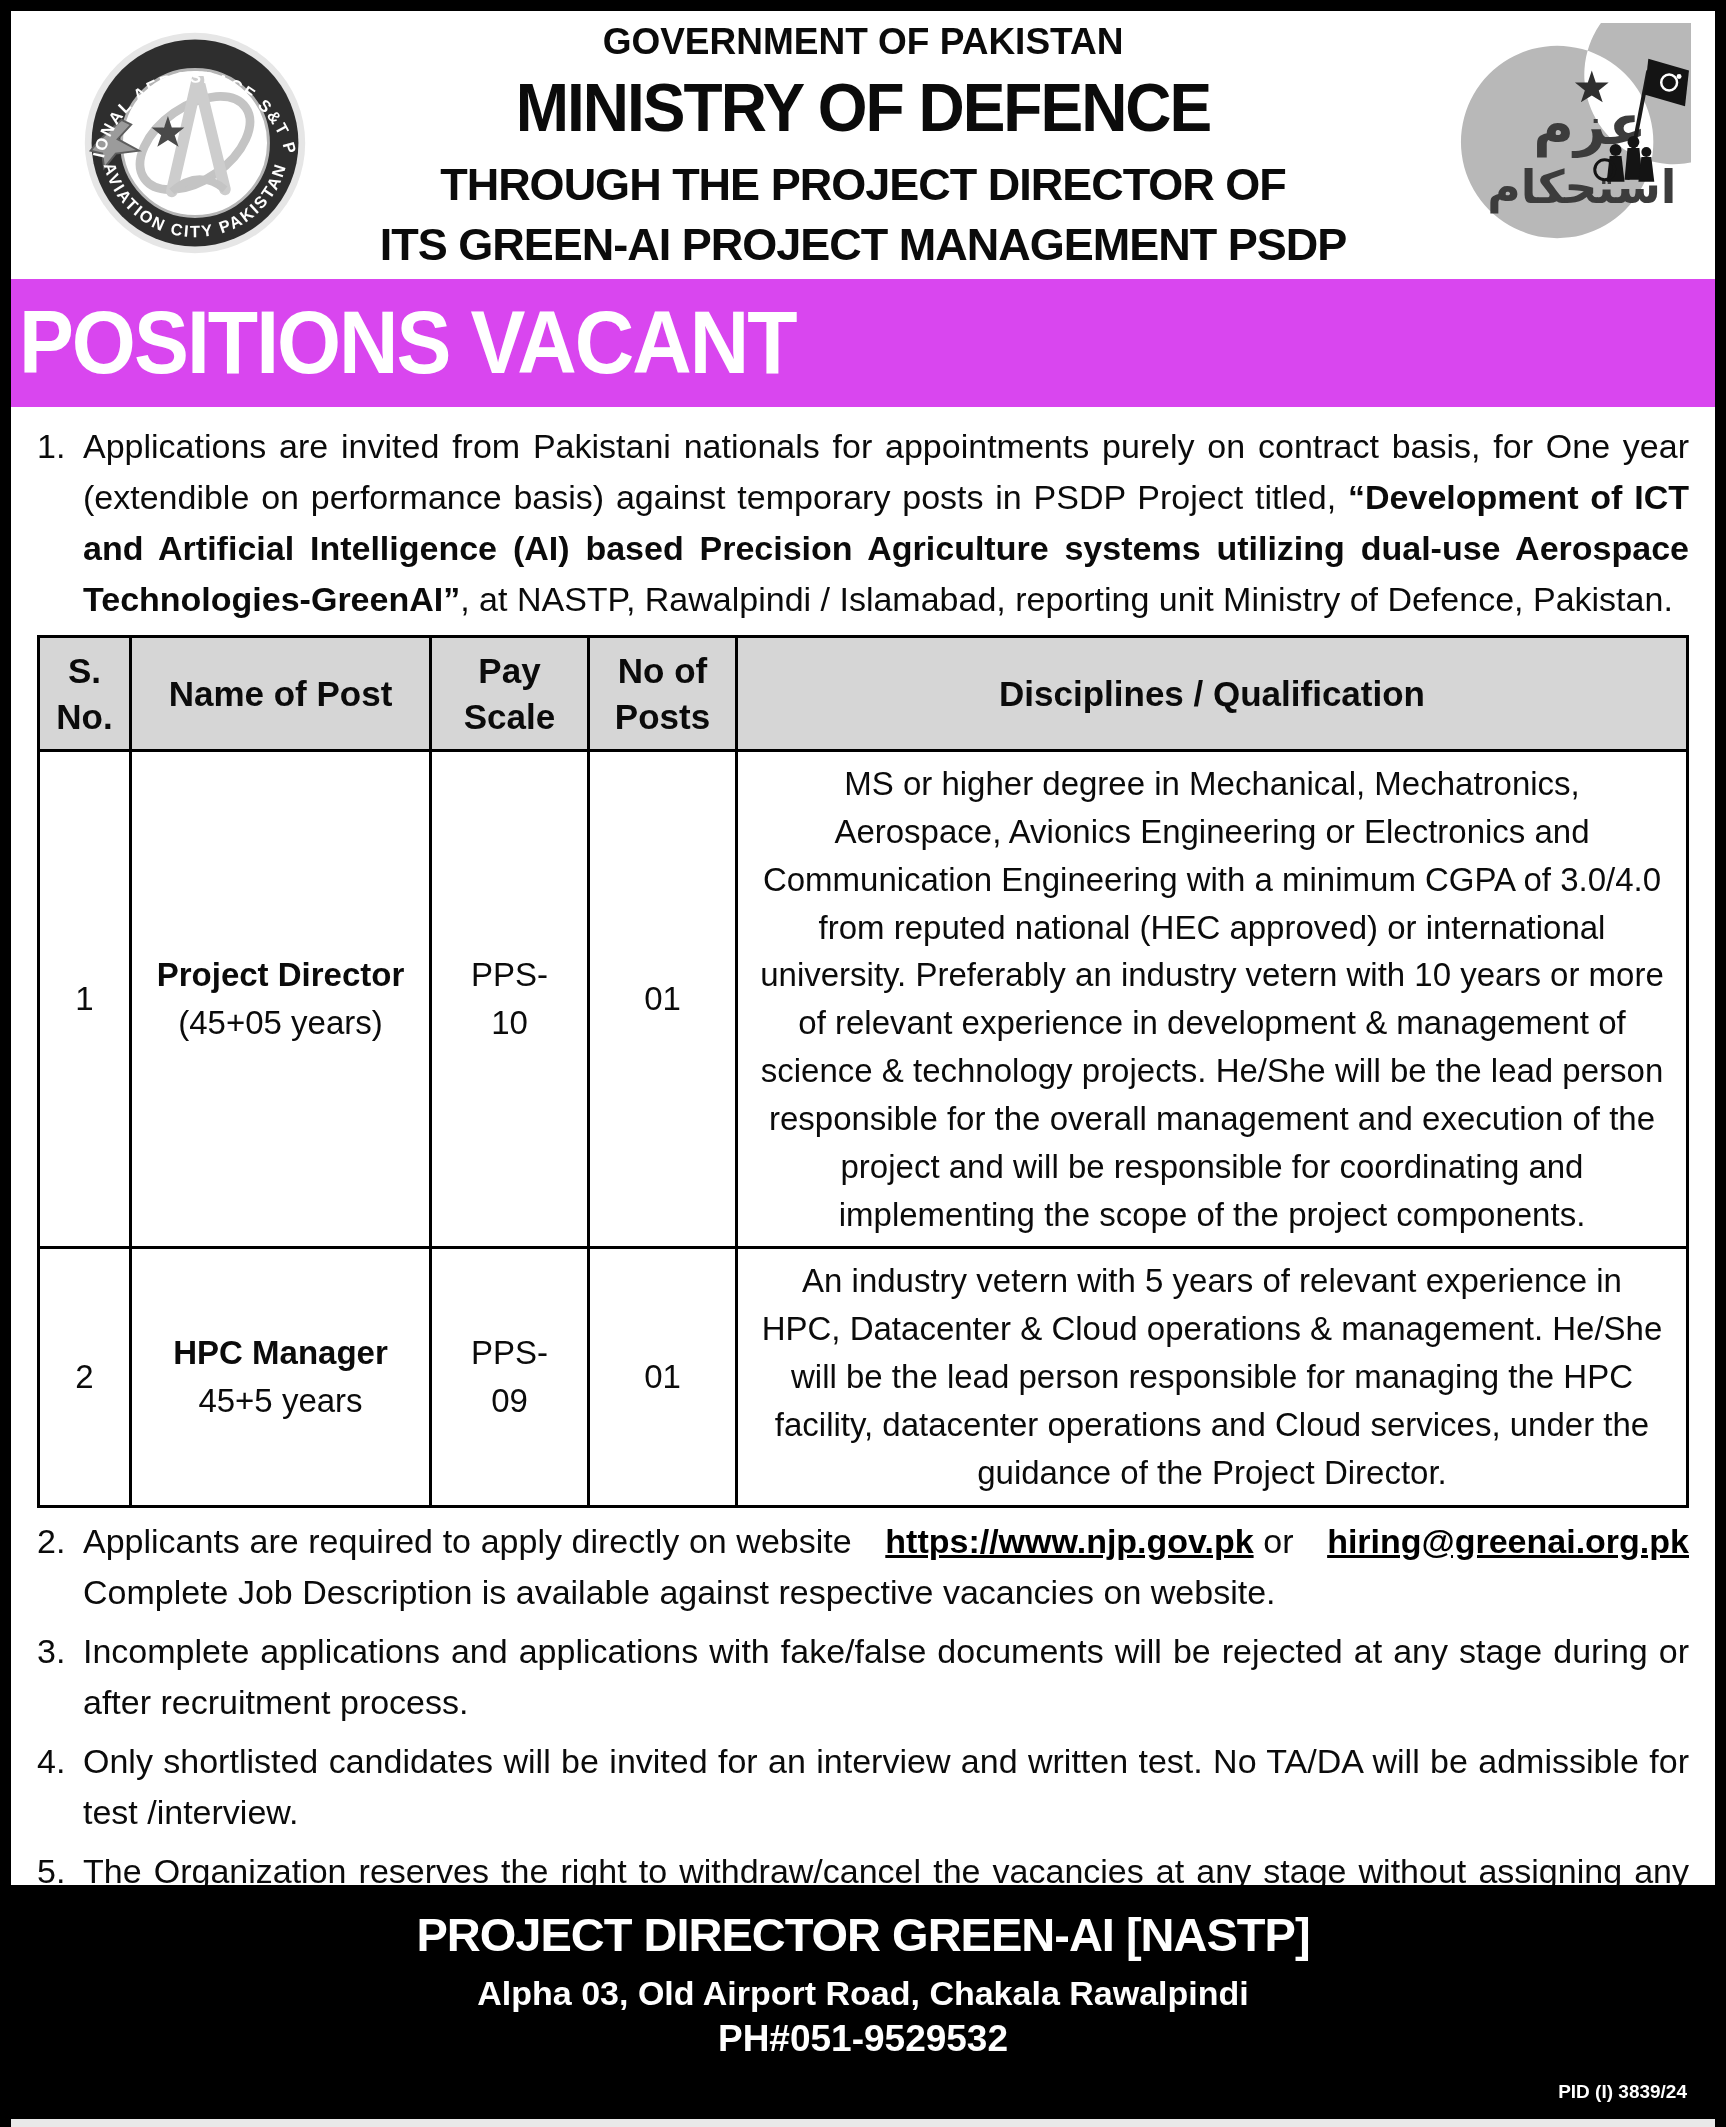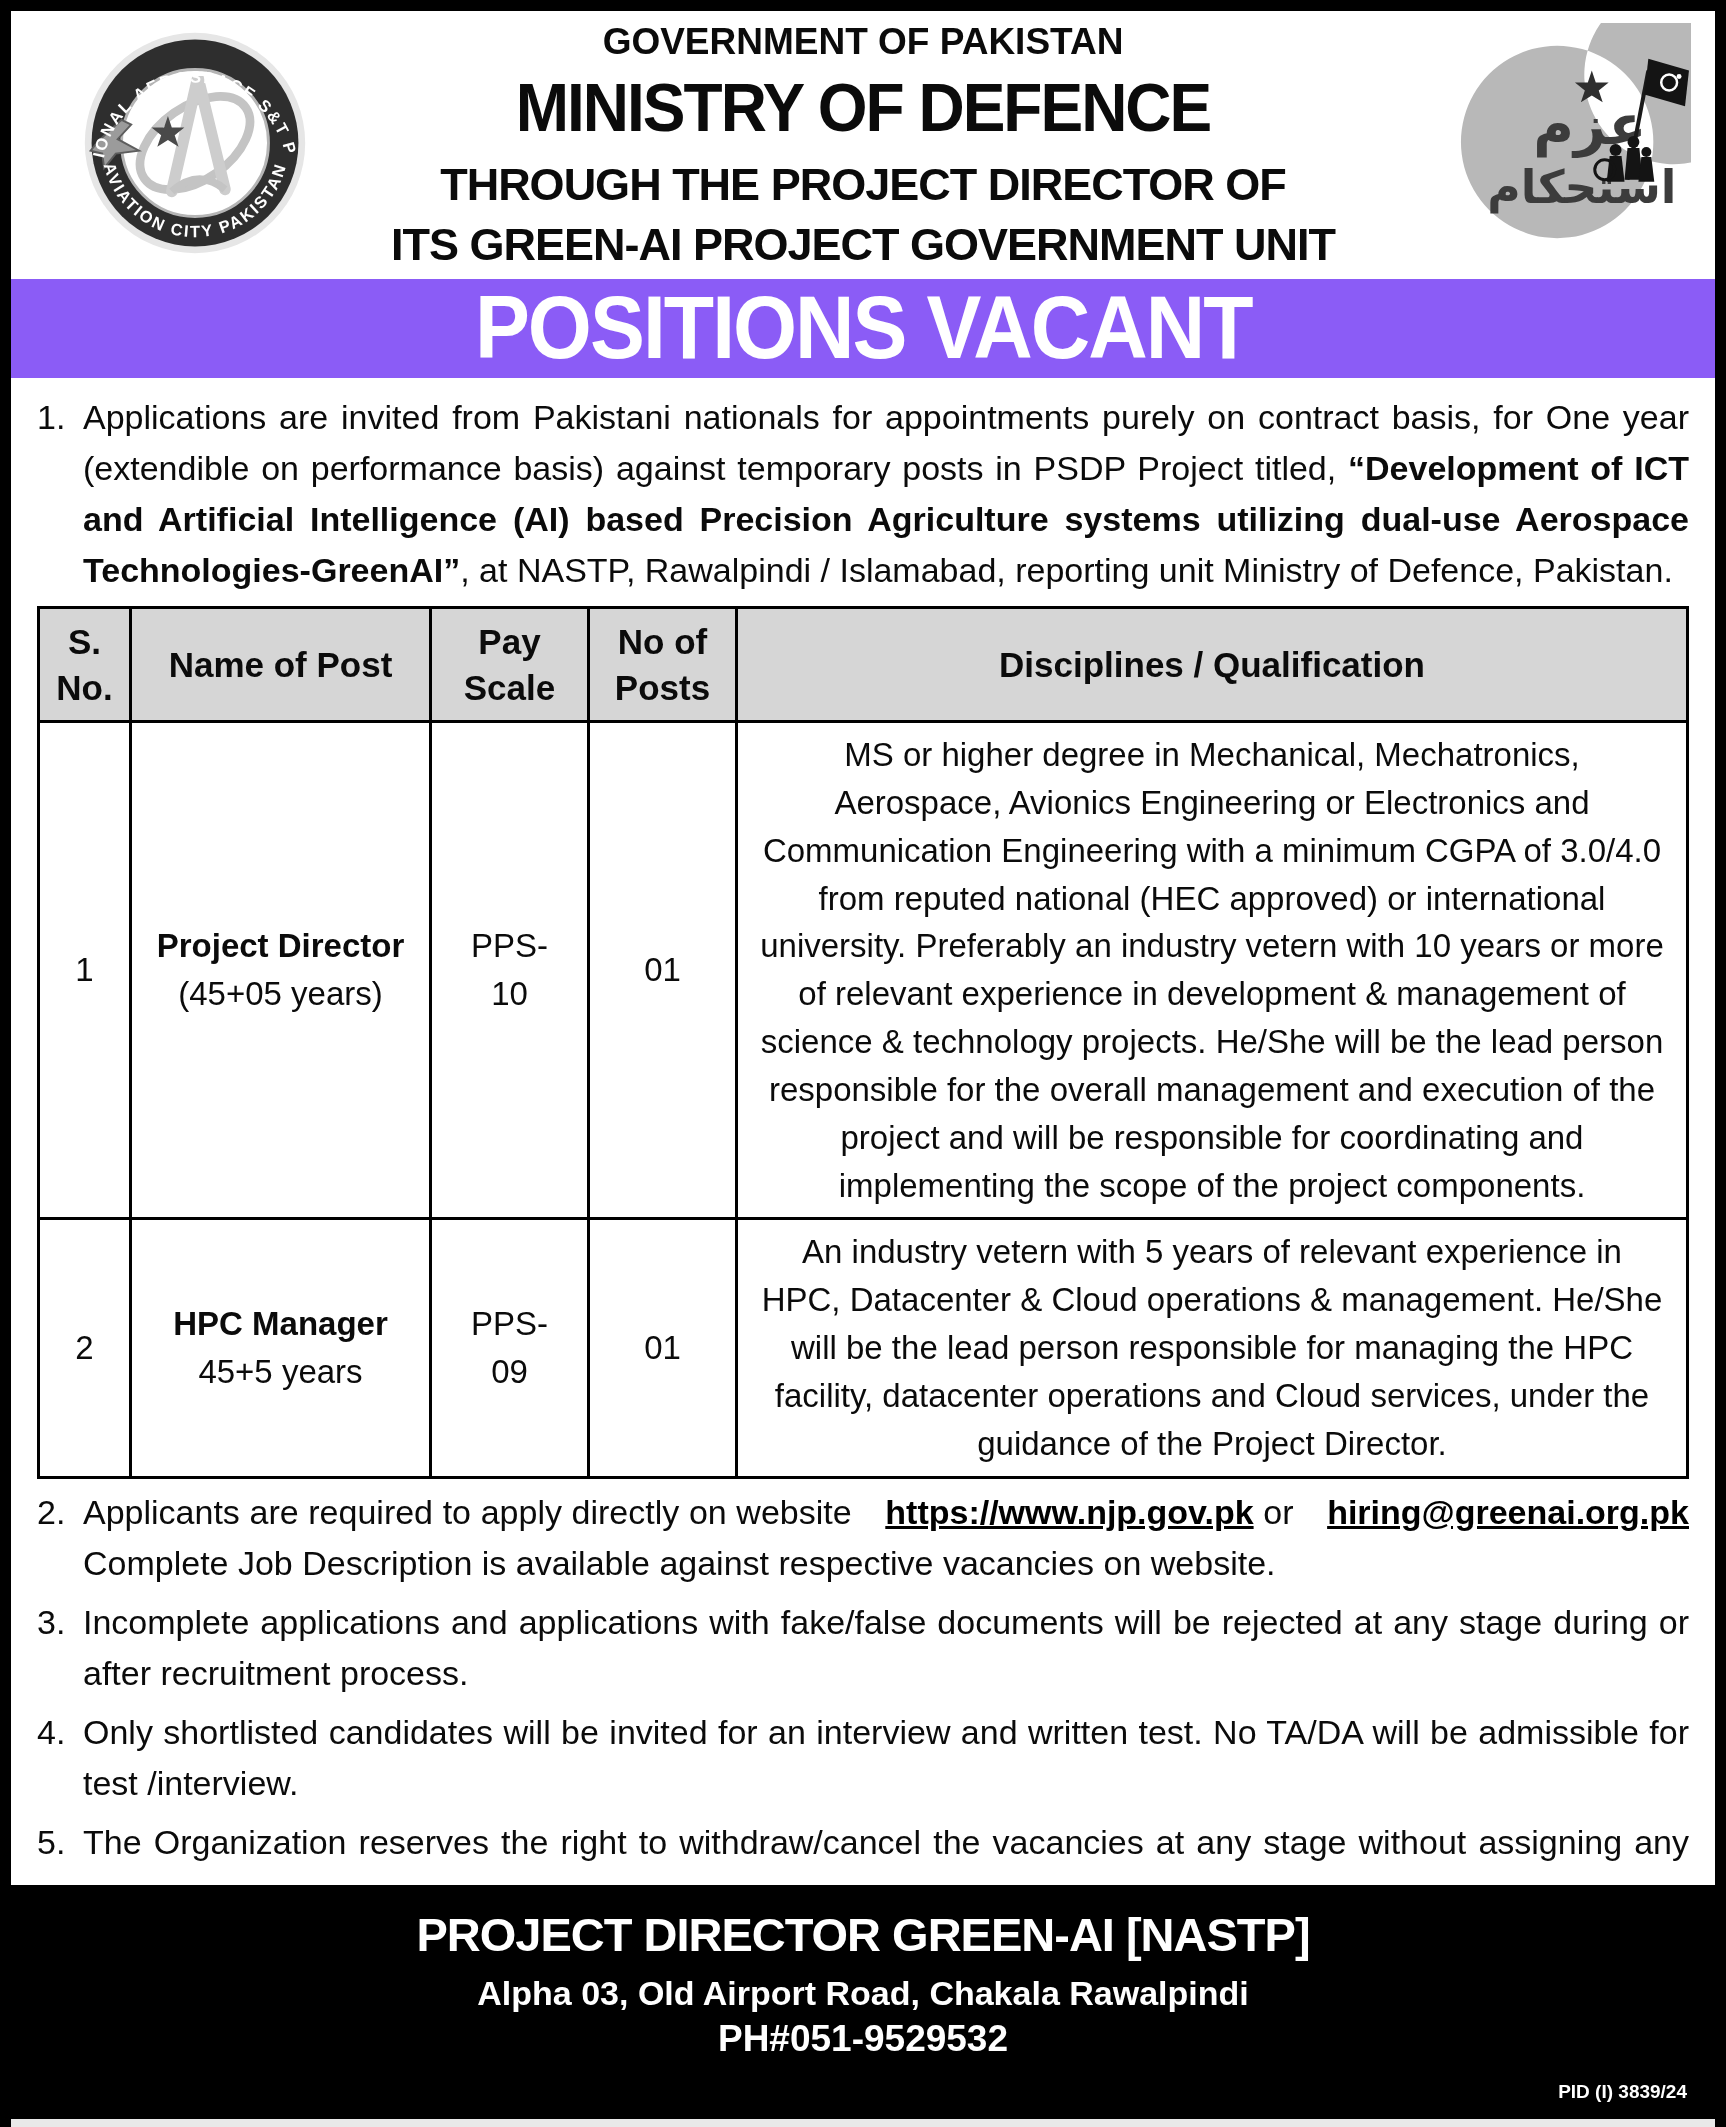--- a/index.html
+++ b/index.html
@@ -14,22 +14,22 @@
   .hdr { position: relative; height: 268px; flex: none; }
   .logo-left { position: absolute; left: 68px; top: 16px; }
   .logo-right { position: absolute; right: 24px; top: 12px; }
   .hdr-text { position: absolute; left: 320px; right: 320px; top: 10px; text-align: center; }
   .hdr-line1 { font-size: 37px; font-weight: 700; letter-spacing: 0px; }
   .hdr-line2 { font-size: 64px; font-weight: 700; letter-spacing: -2px; margin-top: 8px; transform: scale(1,1.06); }
   .hdr-line3 { font-size: 45px; font-weight: 700; letter-spacing: -1px; margin-top: 14px; }
   .hdr-line4 { font-size: 45px; font-weight: 700; letter-spacing: -1px; margin-top: 8px; }
   
   .banner {
-    height: 99px; flex: none; background: #8b5cf6; color: #fff;
-    display: flex; align-items: center; justify-content: center;
+    height: 128px; flex: none; background: #d946ef; color: #fff;
+    display: flex; align-items: center; 
     font-size: 84px; font-weight: 700; letter-spacing: -2px; transform-origin: center;
   }
   .banner-text { transform: scale(0.98,1.05); }
   
   .content { flex: 1; padding: 14px 26px 0 26px; overflow: hidden; }
   .numbered { display: flex; font-size: 34px; line-height: 1.5; margin-bottom: 8px; }
   .numbered .num { flex: none; width: 46px; }
   .numbered .ntext { flex: 1; text-align: justify; }
   .b { font-weight: 700; }
   a.doclink { color: #000; font-weight: 700; text-decoration: underline; margin-left: 24px; }
@@ -82,21 +82,21 @@
       </text>
       <text font-size="17" font-weight="700" fill="#ffffff" letter-spacing="2.2">
         <textPath href="#arcBot" startOffset="50%" text-anchor="middle">AVIATION CITY PAKISTAN</textPath>
       </text>
     </svg>
 
     <div class="hdr-text">
       <div class="hdr-line1">GOVERNMENT OF PAKISTAN</div>
       <div class="hdr-line2">MINISTRY OF DEFENCE</div>
       <div class="hdr-line3">THROUGH THE PROJECT DIRECTOR OF</div>
-      <div class="hdr-line4">ITS GREEN-AI PROJECT GOVERNMENT UNIT</div>
+      <div class="hdr-line4">ITS GREEN-AI PROJECT MANAGEMENT PSDP</div>
     </div>
 
     <svg class="logo-right" width="248" height="238" viewBox="0 0 250 240">
       <path fill-rule="evenodd" fill="#b8b8b8" d="M115,23 a97,97 0 1,0 0.1,0 Z M152,12 a90,90 0 1,1 -0.1,0.2 Z"></path>
       <polygon points="150,48 154,60 167,60 157,68 161,80 150,73 139,80 143,68 133,60 146,60" fill="#2f2f2f"></polygon>
       <text class="urdu" x="148" y="122" text-anchor="middle" font-size="56" font-weight="700" fill="#3c3c3c" font-family="DejaVu Sans">عزم</text>
       <text class="urdu" x="140" y="182" text-anchor="middle" font-size="46" font-weight="700" fill="#3c3c3c" font-family="DejaVu Sans">استحکام</text>
       <line x1="207" y1="48" x2="186" y2="158" stroke="#1a1a1a" stroke-width="4"></line>
       <path d="M207,36 L248,48 L244,84 L203,72 Z" fill="#141414"></path>
       <circle cx="228" cy="60" r="8" fill="none" stroke="#ffffff" stroke-width="2.5"></circle>

